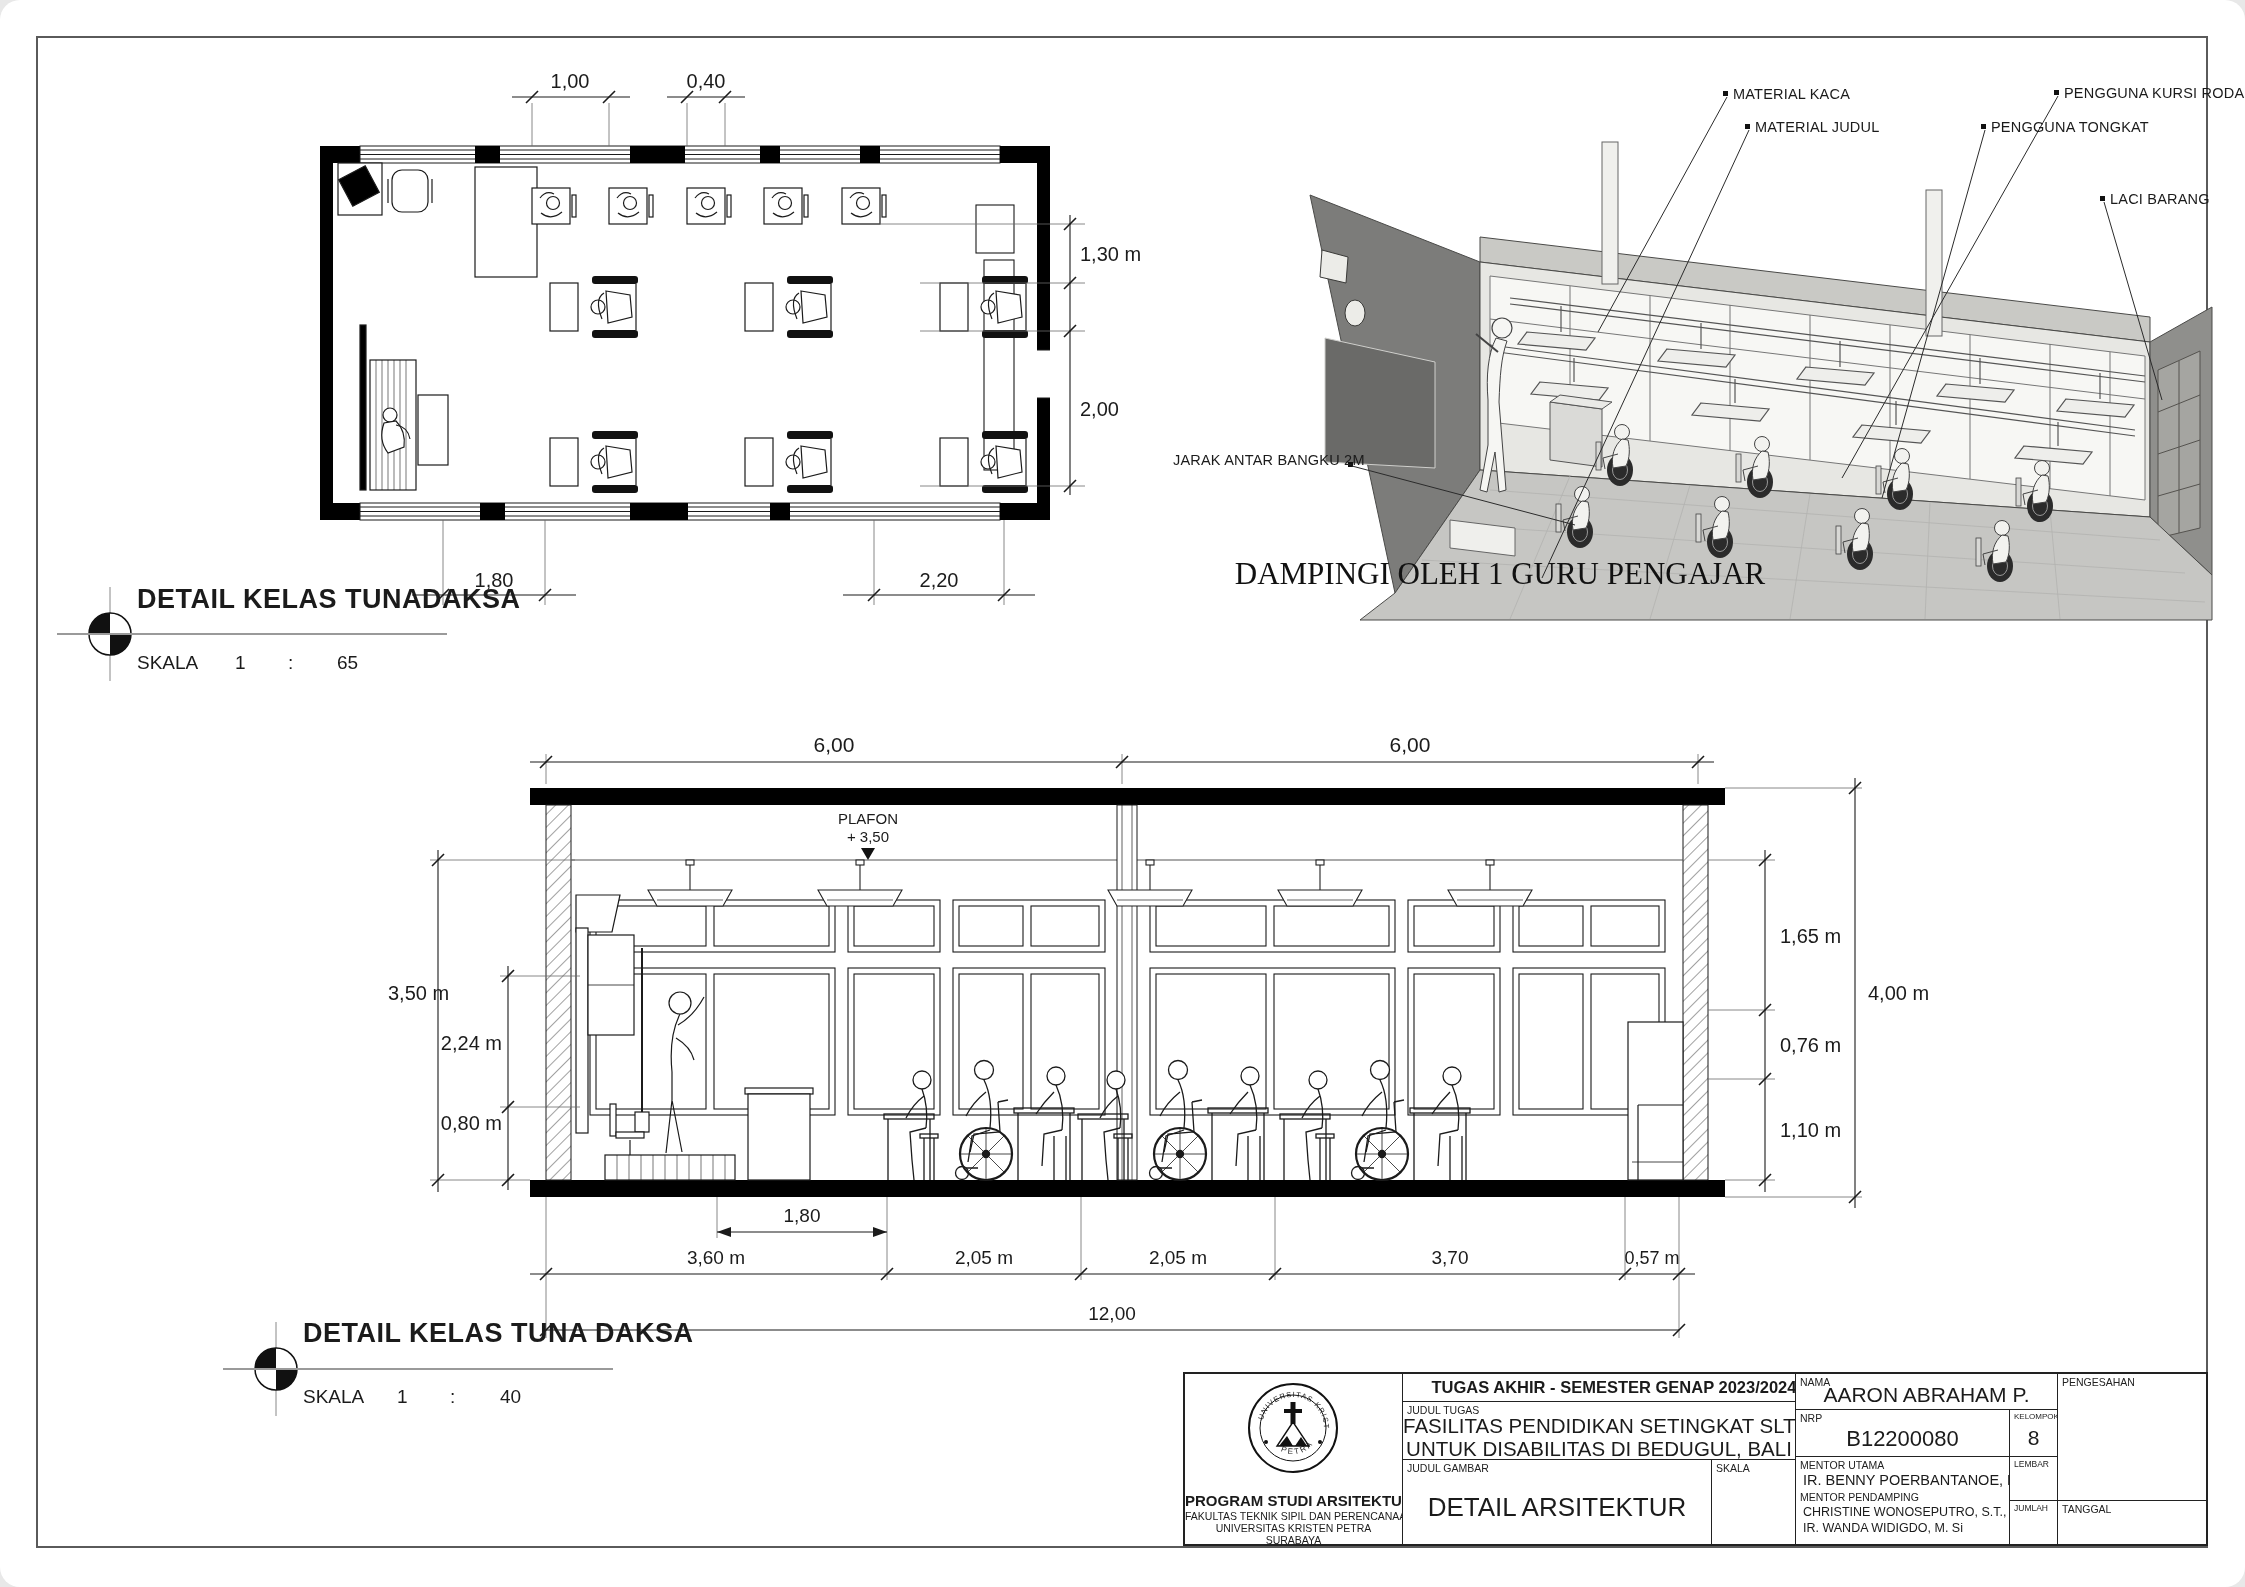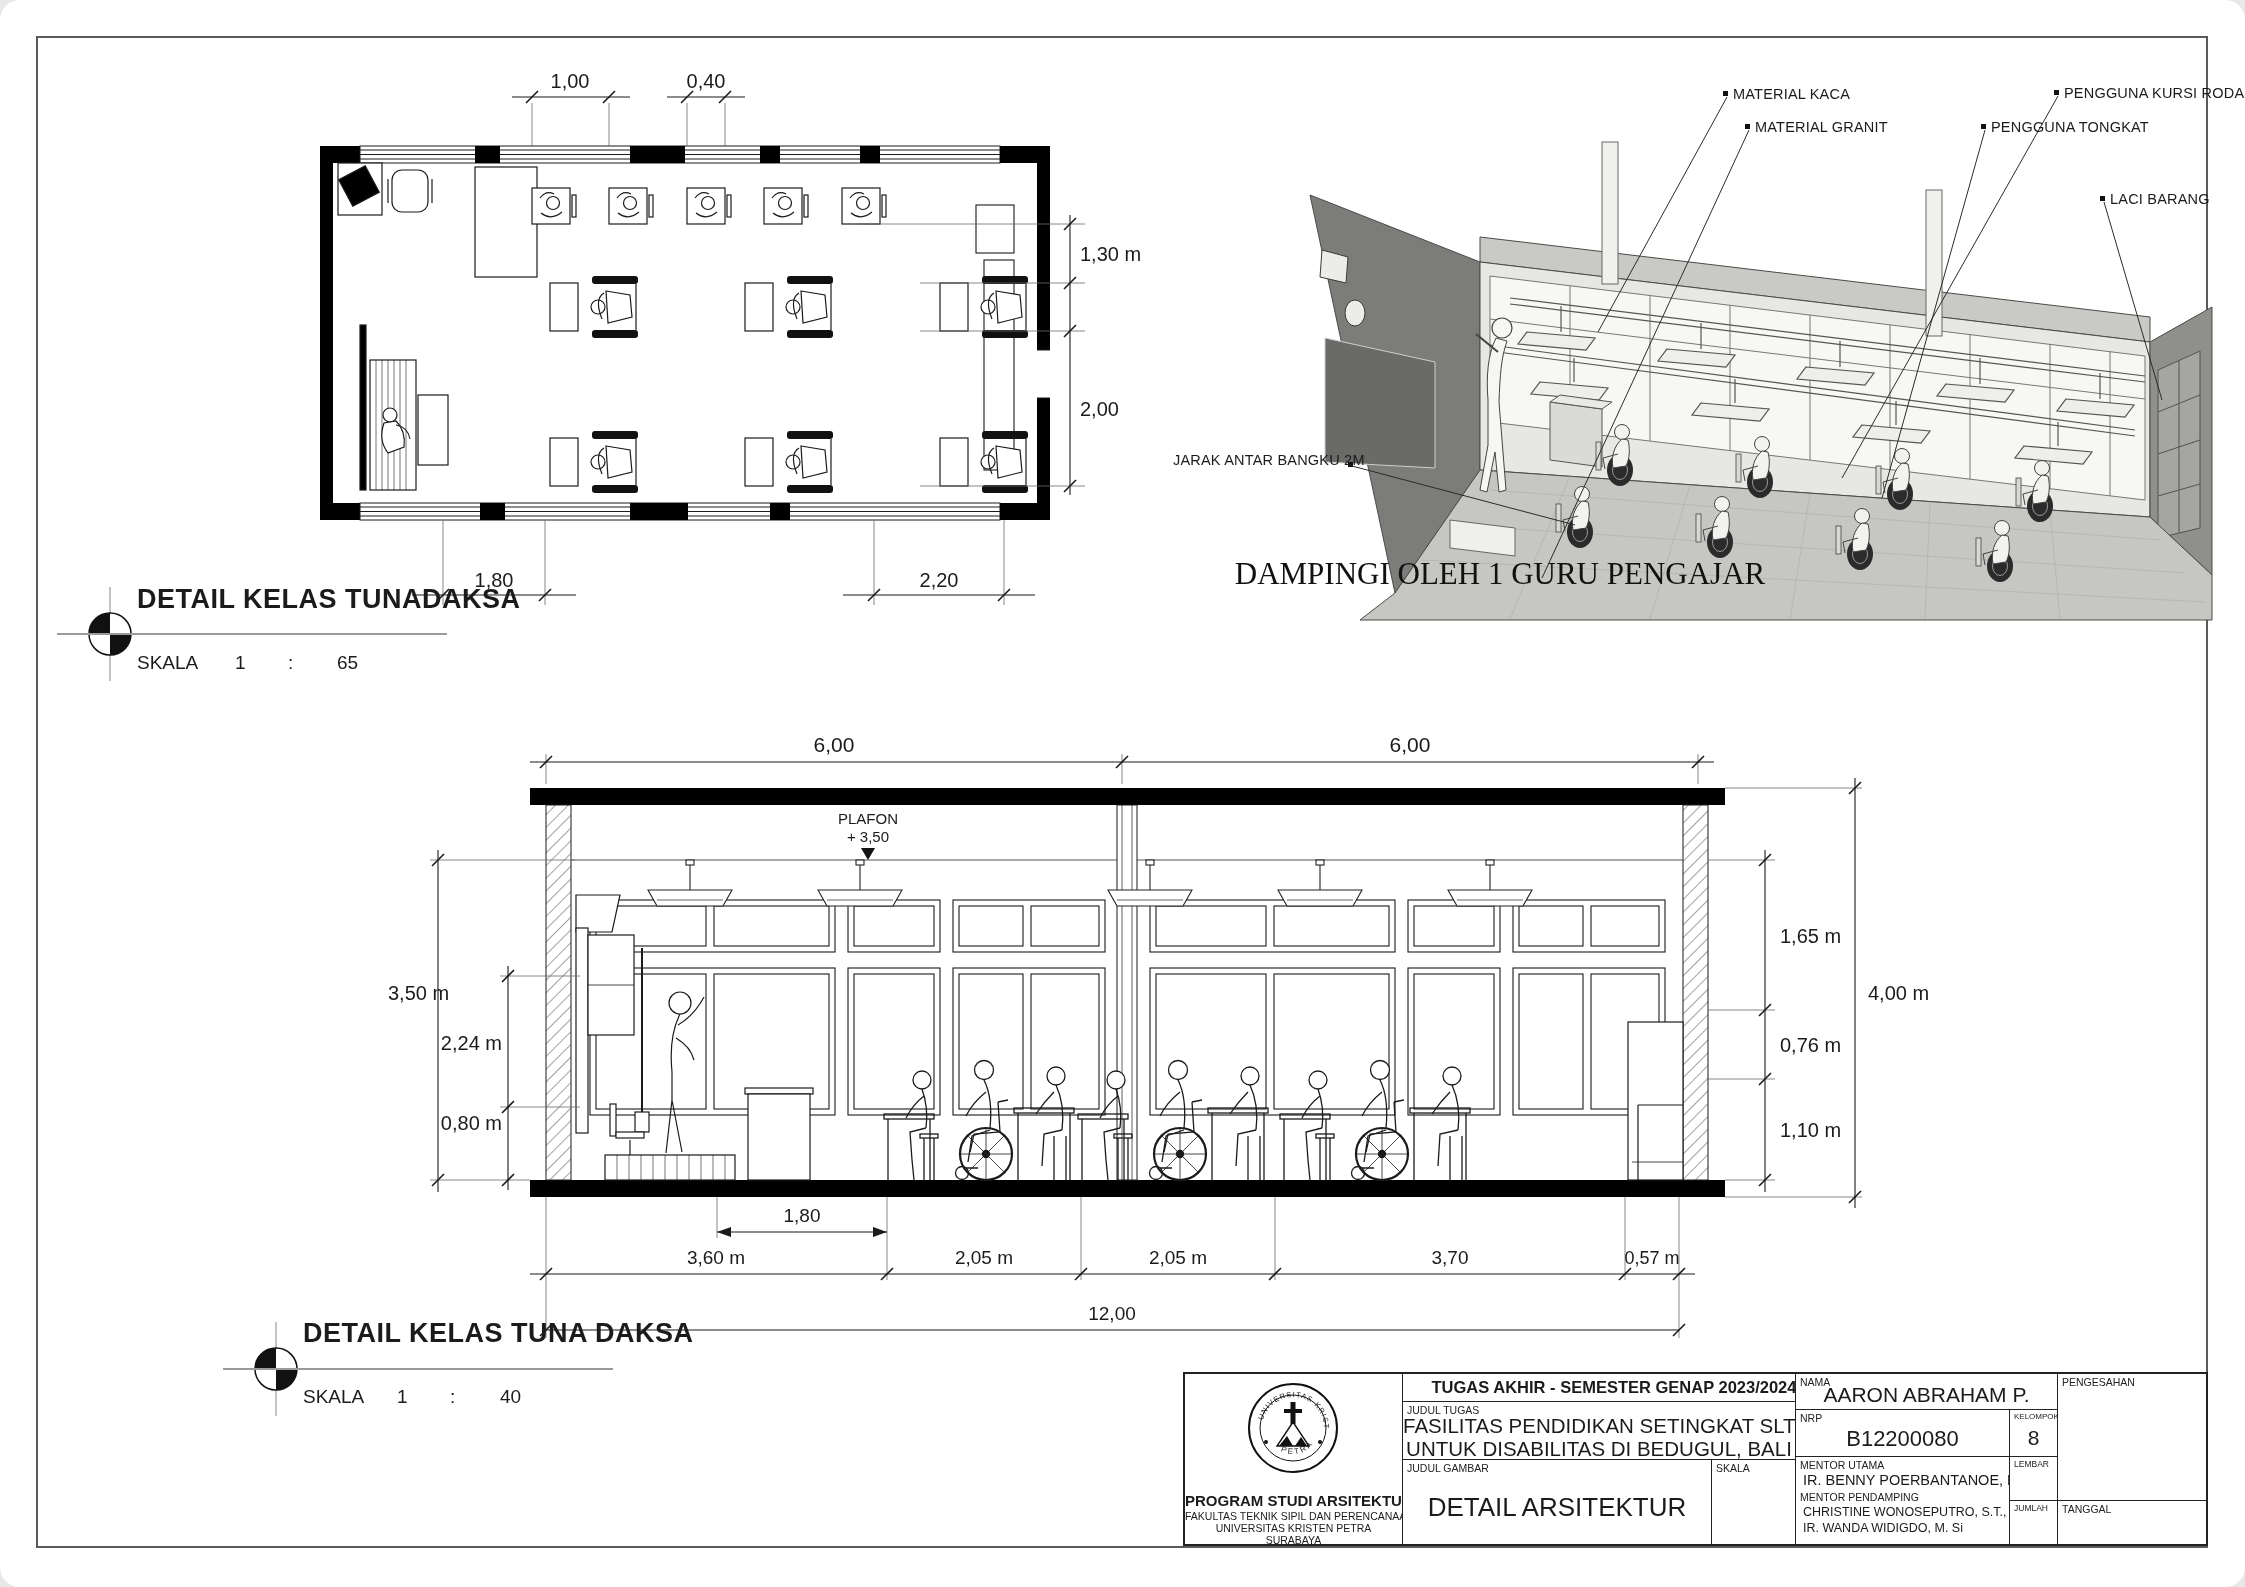--- a/index.html
+++ b/index.html
@@ -312,21 +312,21 @@
       <rect x="831" y="54" width="5" height="5" fill="#111" stroke="none"></rect>
         <line x1="835" y1="60" x2="732" y2="428"></line>
       <rect x="950" y="126" width="5" height="5" fill="#111" stroke="none"></rect>
         <line x1="954" y1="132" x2="1012" y2="330"></line>
       <rect x="198" y="392" width="5" height="5" fill="#111" stroke="none"></rect>
         <line x1="202" y1="396" x2="425" y2="455"></line>
     </g>
   </svg>
 
   <div class="abs callout" style="left:1733px;top:86px;">MATERIAL KACA</div>
-  <div class="abs callout" style="left:1755px;top:119px;">MATERIAL GRANIT</div>
+  <div class="abs callout" style="left:1755px;top:119px;">MATERIAL JUDUL</div>
   <div class="abs callout" style="left:2064px;top:85px;">PENGGUNA KURSI RODA</div>
   <div class="abs callout" style="left:1991px;top:119px;">PENGGUNA TONGKAT</div>
   <div class="abs callout" style="left:2110px;top:191px;">LACI BARANG</div>
   <div class="abs callout" style="left:1173px;top:452px;">JARAK ANTAR BANGKU 2M</div>
 
   <div id="note" class="abs" style="left:1150px;top:552px;">
     <div>DAMPINGI OLEH 1 GURU PENGAJAR</div>
   </div>
 
   <svg class="abs" style="left:380px;top:700px;" width="1560" height="660" viewBox="0 0 1560 660">

